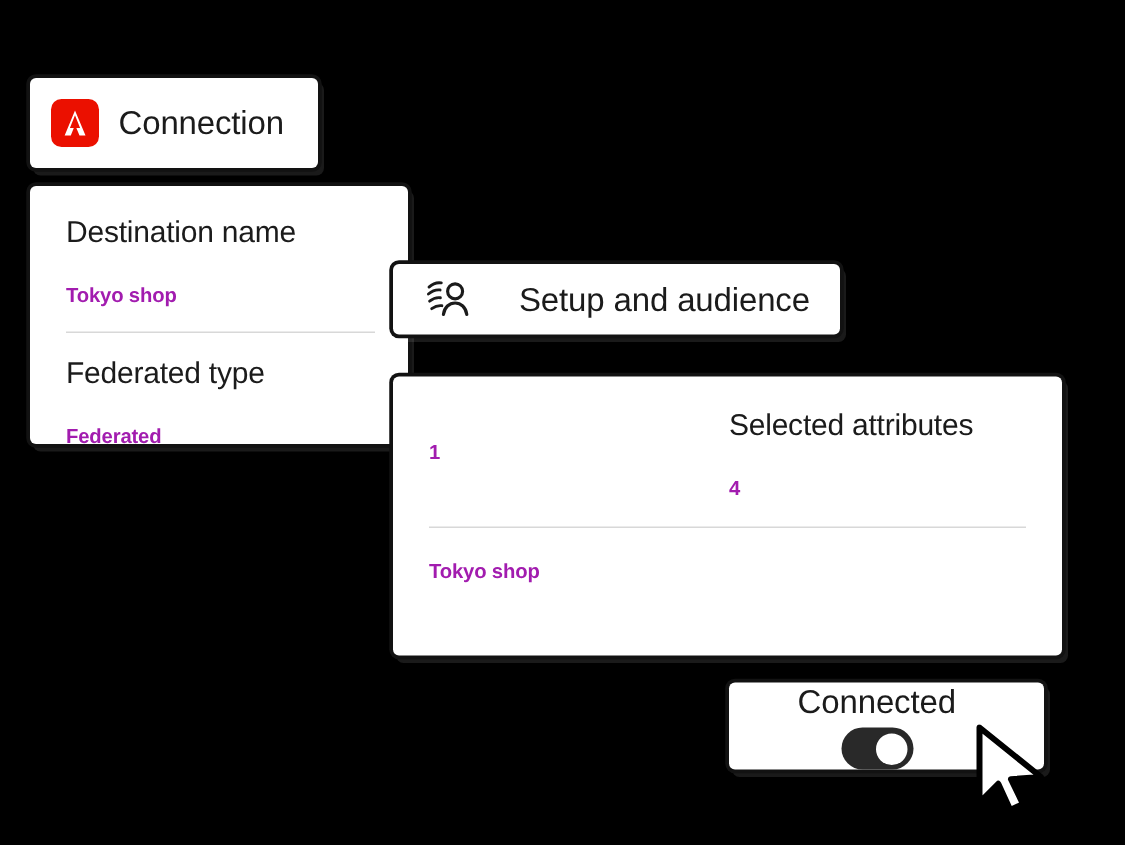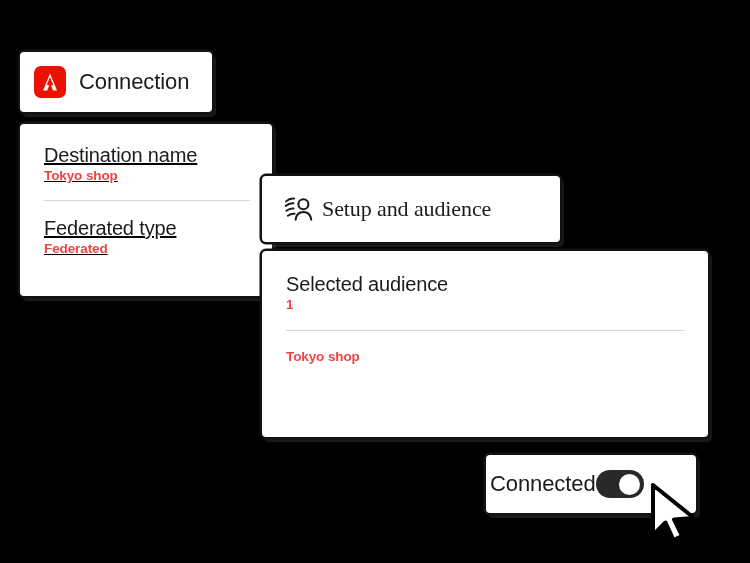--- a/index.html
+++ b/index.html
@@ -54,54 +54,52 @@
     white-space: nowrap;
   }
 
   
   #destination-card {
     left: 20px;
     top: 124px;
     width: 252px;
     height: 172px;
     padding: 20px 22px 0 24px;
-    text-decoration: underline;
   }
   .field-label {
     font-size: 20px;
     color: #1b1b1b;
     line-height: 1.18;
     letter-spacing: -0.15px;
     white-space: nowrap;
   }
   .field-value {
     font-size: 13.5px;
     font-weight: bold;
-    color: #ef4444;
-    margin-top: 0;
+    color: #a21caf;
+    margin-top: 21px;
     letter-spacing: -0.1px;
     white-space: nowrap;
   }
   .divider {
     height: 1.5px;
     background: #d8d8d8;
     margin: 17px 0 16px 0;
   }
 
   
   #setup-card {
     left: 262px;
     top: 176px;
     width: 298px;
-    height: 66px;
+    height: 47px;
     display: flex;
     align-items: center;
     padding-left: 22px;
-    gap: 8px;
-    font-family: Liberation Serif, serif;
+    gap: 32px;
   }
   .audience-icon { flex: 0 0 auto; display: block; }
 
   
   #details-card {
     left: 262px;
     top: 251px;
     width: 446px;
     height: 186px;
     padding: 22px 24px 0 24px;
@@ -114,21 +112,23 @@
   #details-card .divider { margin: 18px 0 18px 0; }
 
   
   #connected-card {
     left: 486px;
     top: 455px;
     width: 210px;
     height: 58px;
     display: flex;
     align-items: center;
+    justify-content: space-between;
     padding: 0 17px 0 4px;
+    flex-direction: column;
   }
   .toggle {
     position: relative;
     width: 48px;
     height: 28px;
     border-radius: 14px;
     background: #292929;
     flex: 0 0 auto;
   }
   .toggle .knob {
@@ -185,22 +185,25 @@
       </g>
       <circle cx="19.4" cy="8.2" r="5.0" fill="none" stroke="#1b1b1b" stroke-width="2.1"></circle>
       <path d="M11.6 23.6 C12.3 18.8 15.5 16.0 19.4 16.0 C23.3 16.0 26.5 18.8 27.2 23.6" fill="none" stroke="#1b1b1b" stroke-width="2.1" stroke-linecap="round"></path>
     </svg>
     <div class="pill-label">Setup and audience</div>
   </div>
 
   <div class="card" id="details-card">
     <div class="detail-columns">
       <div class="detail-col-1">
-        <div class="field-label">Selected audience</div>
         <div class="field-value">1</div>
+      </div>
+      <div class="detail-col-2">
+        <div class="field-label">Selected attributes</div>
+        <div class="field-value">4</div>
       </div>
     </div>
     <div class="divider"></div>
     <div class="field-value">Tokyo shop</div>
   </div>
 
   <div class="card" id="connected-card">
     <div class="pill-label">Connected</div>
     <div class="toggle">
       <div class="knob"></div>

